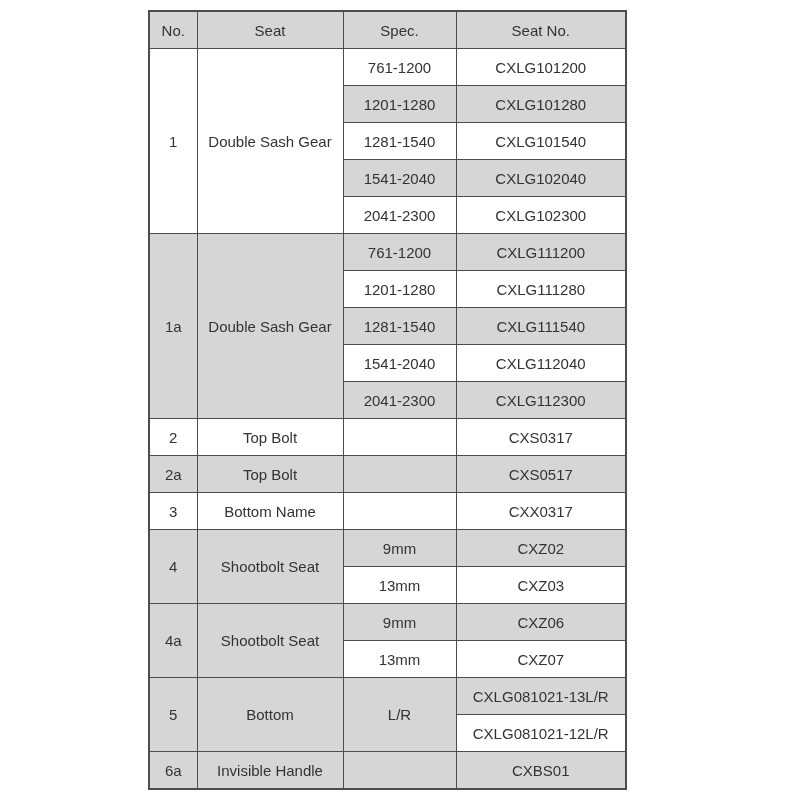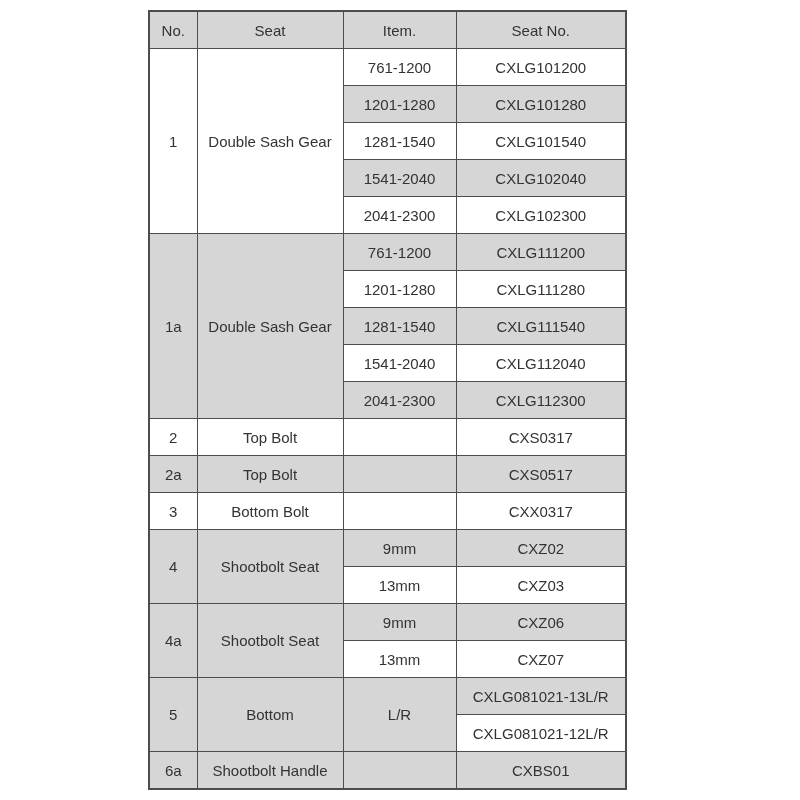--- a/index.html
+++ b/index.html
@@ -49,21 +49,21 @@
     <colgroup>
       <col class="col-no">
         <col class="col-name">
         <col class="col-spec">
         <col class="col-item">
     </colgroup>
     <thead>
       <tr>
         <th>No.</th>
         <th>Seat</th>
-        <th>Item.</th>
+        <th>Spec.</th>
         <th>Seat No.</th>
       </tr>
     </thead>
     <tbody>
 
       <tr>
         <td rowspan="5">1</td>
         <td rowspan="5">Double Sash Gear</td>
         <td>761-1200</td>
         <td>CXLG101200</td>
@@ -117,21 +117,21 @@
 
       <tr>
         <td class="g">2a</td>
         <td class="g">Top Bolt</td>
         <td class="g"></td>
         <td class="g">CXS0517</td>
       </tr>
 
       <tr>
         <td>3</td>
-        <td>Bottom Bolt</td>
+        <td>Bottom Name</td>
         <td></td>
         <td>CXX0317</td>
       </tr>
 
       <tr>
         <td rowspan="2" class="g">4</td>
         <td rowspan="2" class="g">Shootbolt Seat</td>
         <td class="g">9mm</td>
         <td class="g">CXZ02</td>
       </tr>
@@ -156,20 +156,20 @@
         <td rowspan="2" class="g">Bottom</td>
         <td rowspan="2" class="g">L/R</td>
         <td class="g">CXLG081021-13L/R</td>
       </tr>
       <tr>
         <td>CXLG081021-12L/R</td>
       </tr>
 
       <tr>
         <td class="g">6a</td>
-        <td class="g">Shootbolt Handle</td>
+        <td class="g">Invisible Handle</td>
         <td class="g"></td>
         <td class="g">CXBS01</td>
       </tr>
 
     </tbody>
   </table>
 </div>
 
 </body></html>

